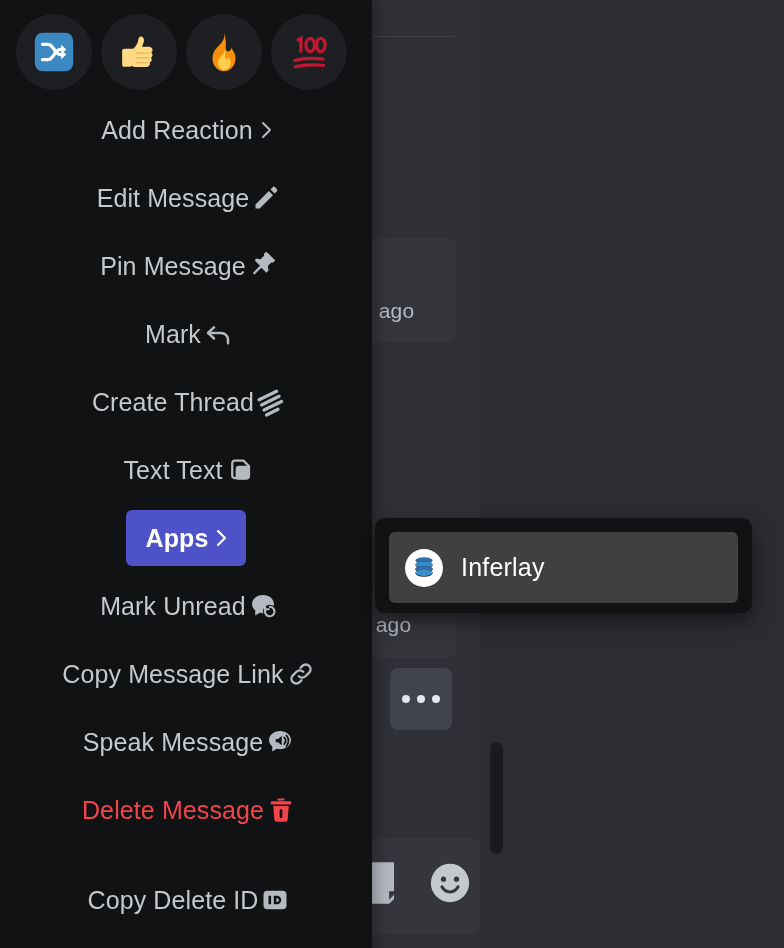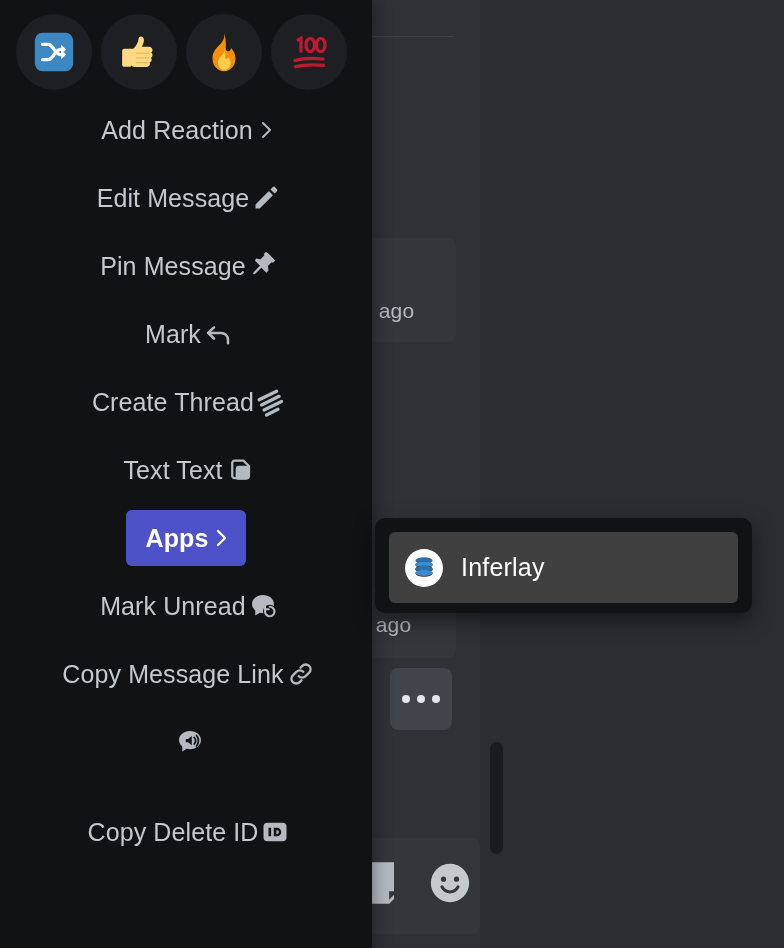--- a/index.html
+++ b/index.html
@@ -392,29 +392,41 @@
         <span class="menu-label">Copy Message Link</span>
         <span class="menu-icon">
           <svg width="30" height="30" viewBox="0 0 24 24" fill="none" stroke="#b5bac1" stroke-width="1.9" stroke-linecap="round">
             <path d="M10.2 13.8a3.8 3.8 0 0 0 5.4 0l2.9-2.9a3.8 3.8 0 0 0-5.4-5.4l-1.5 1.5"></path>
             <path d="M13.8 10.2a3.8 3.8 0 0 0-5.4 0l-2.9 2.9a3.8 3.8 0 0 0 5.4 5.4l1.5-1.5"></path>
           </svg>
         </span>
       </div>
 
       <div class="menu-item">
+        <span class="menu-label">Speak Message</span>
         <span class="menu-icon">
           <svg width="30" height="30" viewBox="0 0 24 24">
             <path d="M12 3.2c-4.9 0-8.8 3.2-8.8 7.2 0 2 1 3.8 2.6 5.1v4.1l3.6-2.2c.8.2 1.7.3 2.6.3 4.9 0 8.8-3.2 8.8-7.3S16.9 3.2 12 3.2z" fill="#b5bac1"></path>
             <path d="M13.4 7.2l-3 2.4H8.6v2.6h1.8l3 2.4z" fill="#111214"></path>
             <path d="M15.4 8.4a4 4 0 0 1 0 5.2M17.2 6.8a6.4 6.4 0 0 1 0 8.4" stroke="#111214" stroke-width="1.4" fill="none" stroke-linecap="round"></path>
           </svg>
         </span>
       </div>
 
+      <div class="menu-item danger">
+        <span class="menu-label">Delete Message</span>
+        <span class="menu-icon">
+          <svg width="30" height="30" viewBox="0 0 24 24" fill="#f2454b">
+            <path d="M9.2 2.8h5.6v1.6H9.2z"></path>
+            <rect x="3.8" y="5" width="16.4" height="2.6" rx="1"></rect>
+            <path d="M5.8 8.8h12.4l-.9 11a1.8 1.8 0 0 1-1.8 1.6H8.5a1.8 1.8 0 0 1-1.8-1.6l-.9-11z"></path>
+            <rect x="10.9" y="11.4" width="2.2" height="7" rx="1" fill="#111214"></rect>
+          </svg>
+        </span>
+      </div>
 
       <div class="divider"></div>
 
       <div class="menu-item">
         <span class="menu-label">Copy Delete ID</span>
         <span class="menu-icon">
           <svg width="30" height="30" viewBox="0 0 24 24">
             <rect x="2.8" y="4.6" width="18.4" height="14.8" rx="3.2" fill="#b5bac1"></rect>
             <rect x="6.8" y="8.6" width="2.1" height="6.8" fill="#111214"></rect>
             <path d="M11 8.6h2.6a3.4 3.4 0 0 1 0 6.8H11V8.6zm2.1 1.9v3h.5a1.5 1.5 0 0 0 0-3h-.5z" fill="#111214"></path>

